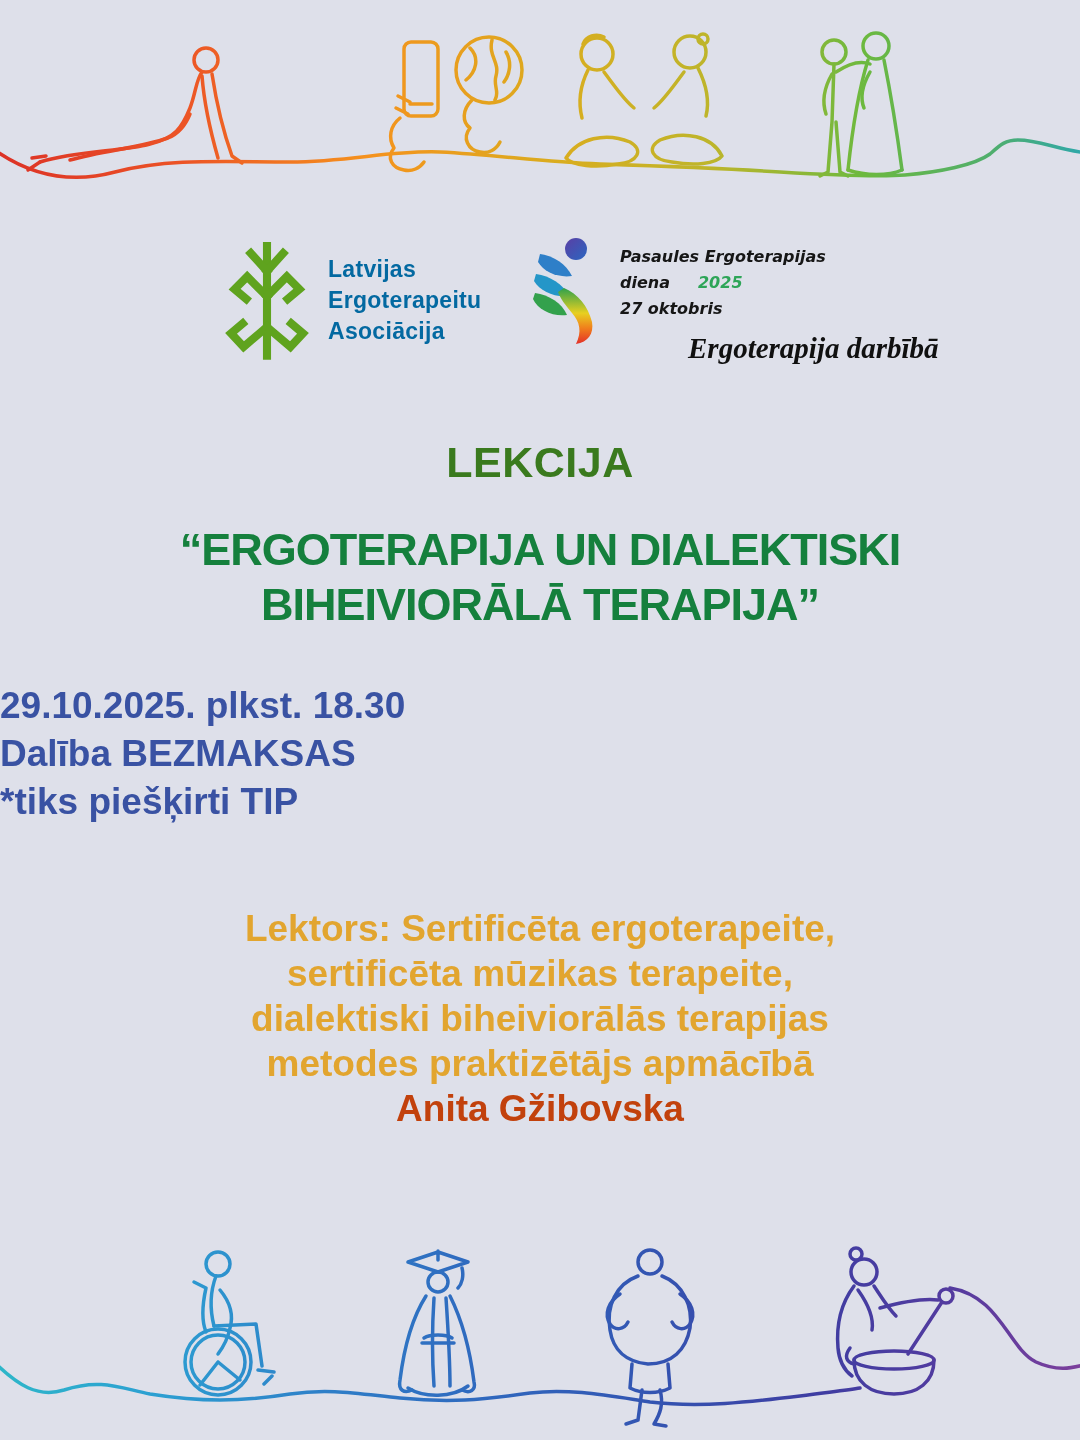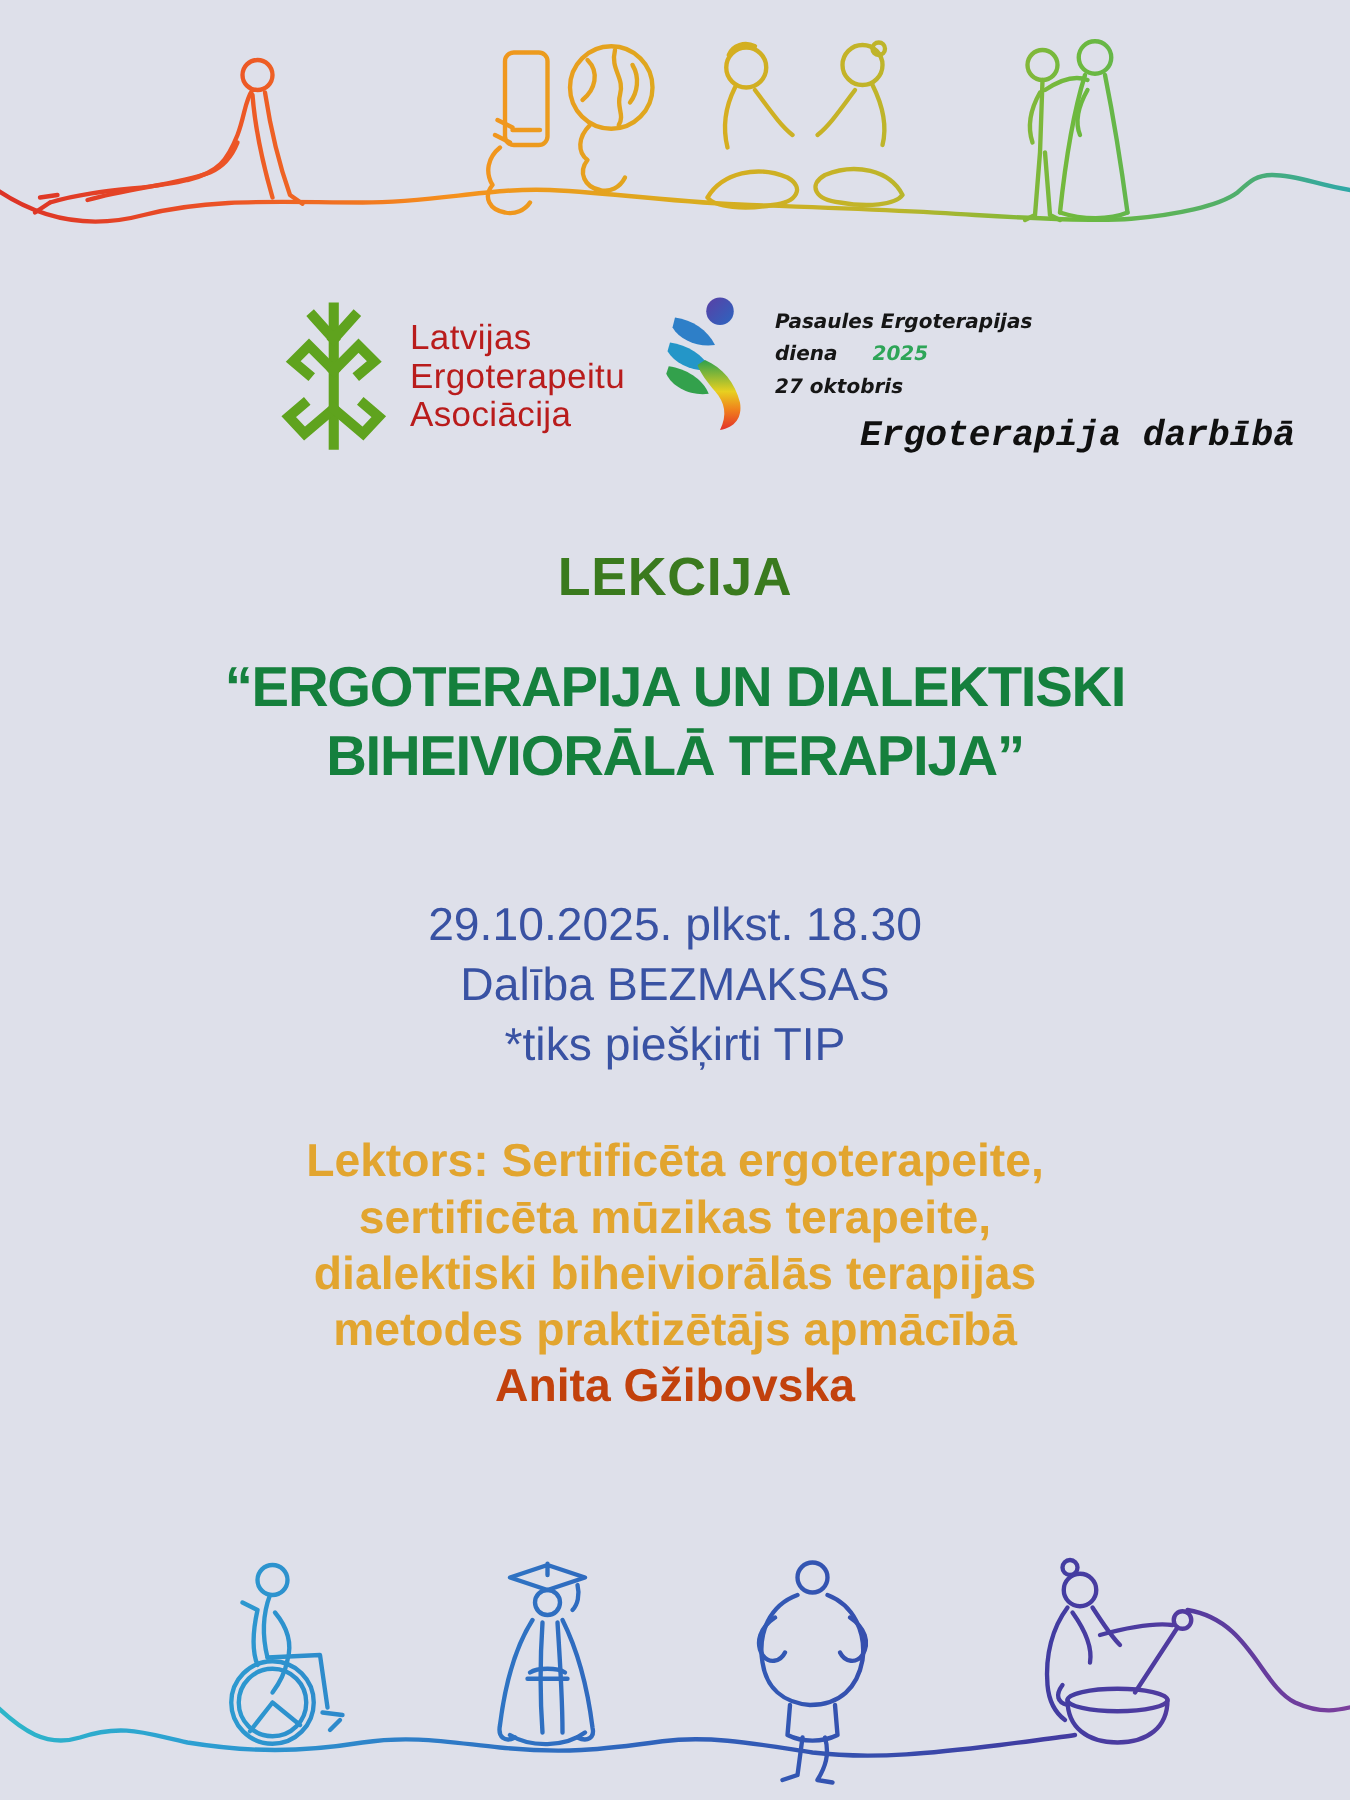--- a/index.html
+++ b/index.html
@@ -10,53 +10,53 @@
     overflow:hidden;
     font-family:"Liberation Sans", sans-serif;
   }
   .line-art{position:absolute;left:0;width:1080px;height:210px;display:block;}
   .line-art.top{top:0;}
   .line-art.bottom{top:1230px;}
 
   
   .assoc-logo{position:absolute;left:222px;top:238px;display:flex;align-items:center;gap:16px;}
   .assoc-logo .tree{width:90px;height:124px;display:block;}
-  .assoc-text{font-size:28px;line-height:31px;color:#b91c1c;font-weight:400;letter-spacing:.3px;}
+  .assoc-text{font-size:23px;line-height:31px;color:#0369a1;font-weight:700;letter-spacing:.3px;}
 
   .wfot-logo{position:absolute;left:530px;top:232px;width:480px;height:150px;}
   .wfot-figure{position:absolute;left:0;top:4px;width:72px;height:110px;}
   .wfot-text{
     position:absolute;left:90px;top:12px;
     font-family:"DejaVu Sans", sans-serif;
     font-style:italic;font-weight:700;
     font-size:16px;line-height:26px;color:#161616;
   }
   .wfot-text .year{color:#2EA558;margin-left:28px;}
   .wfot-text .date-line{}
   .wfot-tagline{
     position:absolute;left:158px;top:100px;
-    font-family:Liberation Mono, monospace;
+    font-family:Liberation Serif, serif;
     font-style:italic;font-weight:700;
     font-size:29px;color:#101010;white-space:nowrap;
   }
 
   
   .kicker{
     position:absolute;top:438px;left:0;width:100%;
     text-align:center;font-size:43px;font-weight:800;
     letter-spacing:.5px;color:#3A7A1E;
   }
   .title{
     position:absolute;top:522px;left:0;width:100%;
     text-align:center;font-size:45px;font-weight:800;
     line-height:55px;letter-spacing:-1px;color:#15803d;
   }
   .details{
-    position:absolute;top:716px;left:0;width:100%;
-    text-align:center;font-size:37px;font-weight:400;
+    position:absolute;top:682px;left:0;width:100%;
+    font-size:37px;font-weight:700;
     line-height:48px;color:#3952A3;
   }
   .lecturer{
     position:absolute;top:906px;left:0;width:100%;
     text-align:center;font-size:37px;font-weight:800;
     line-height:45px;color:#E2A52F;
   }
   .lecturer .name{color:#c2410c;}
 </style>
 </head>

